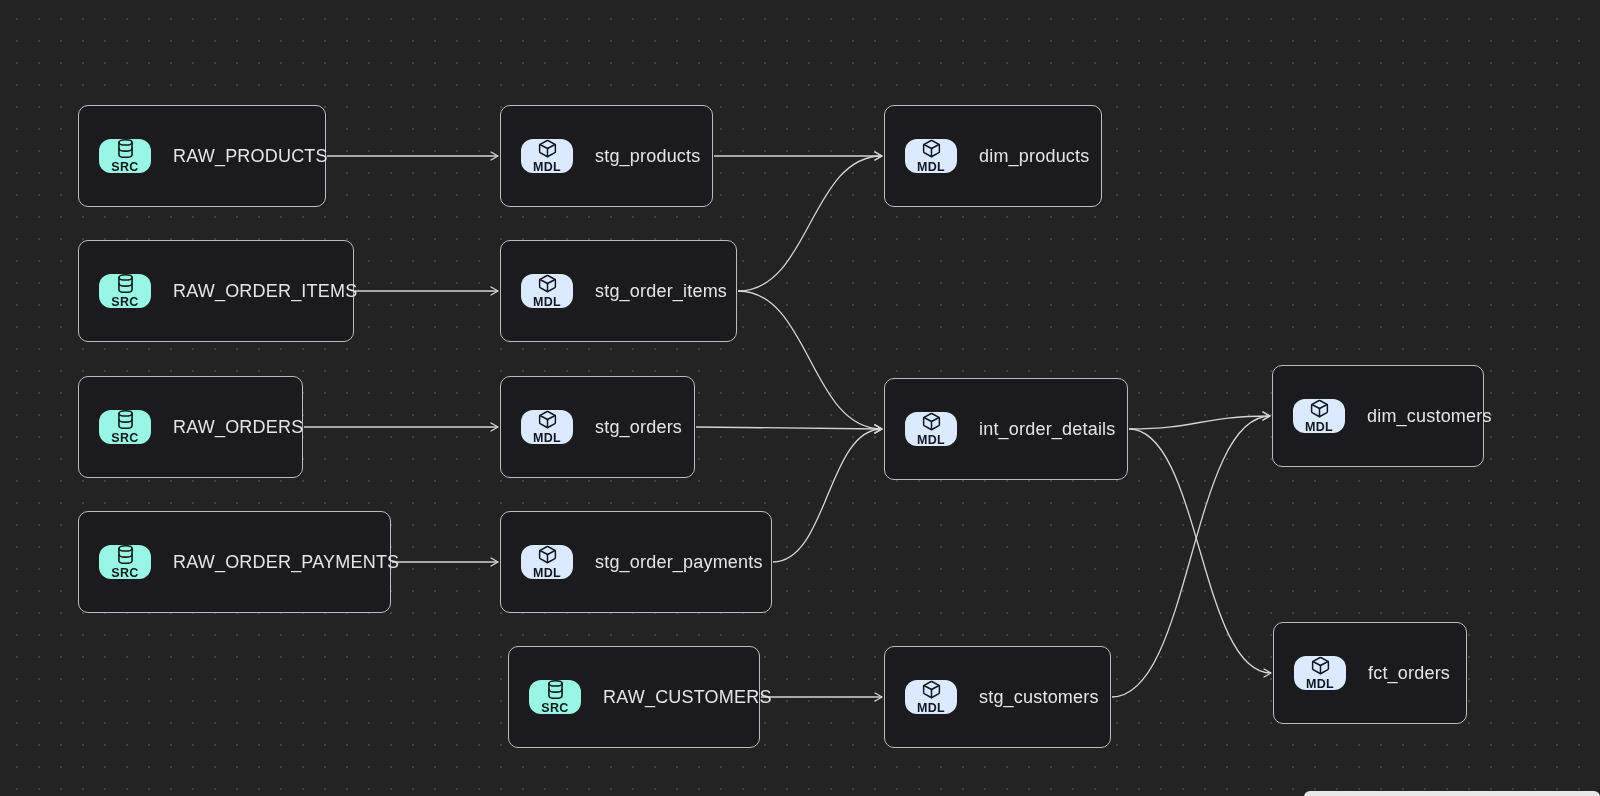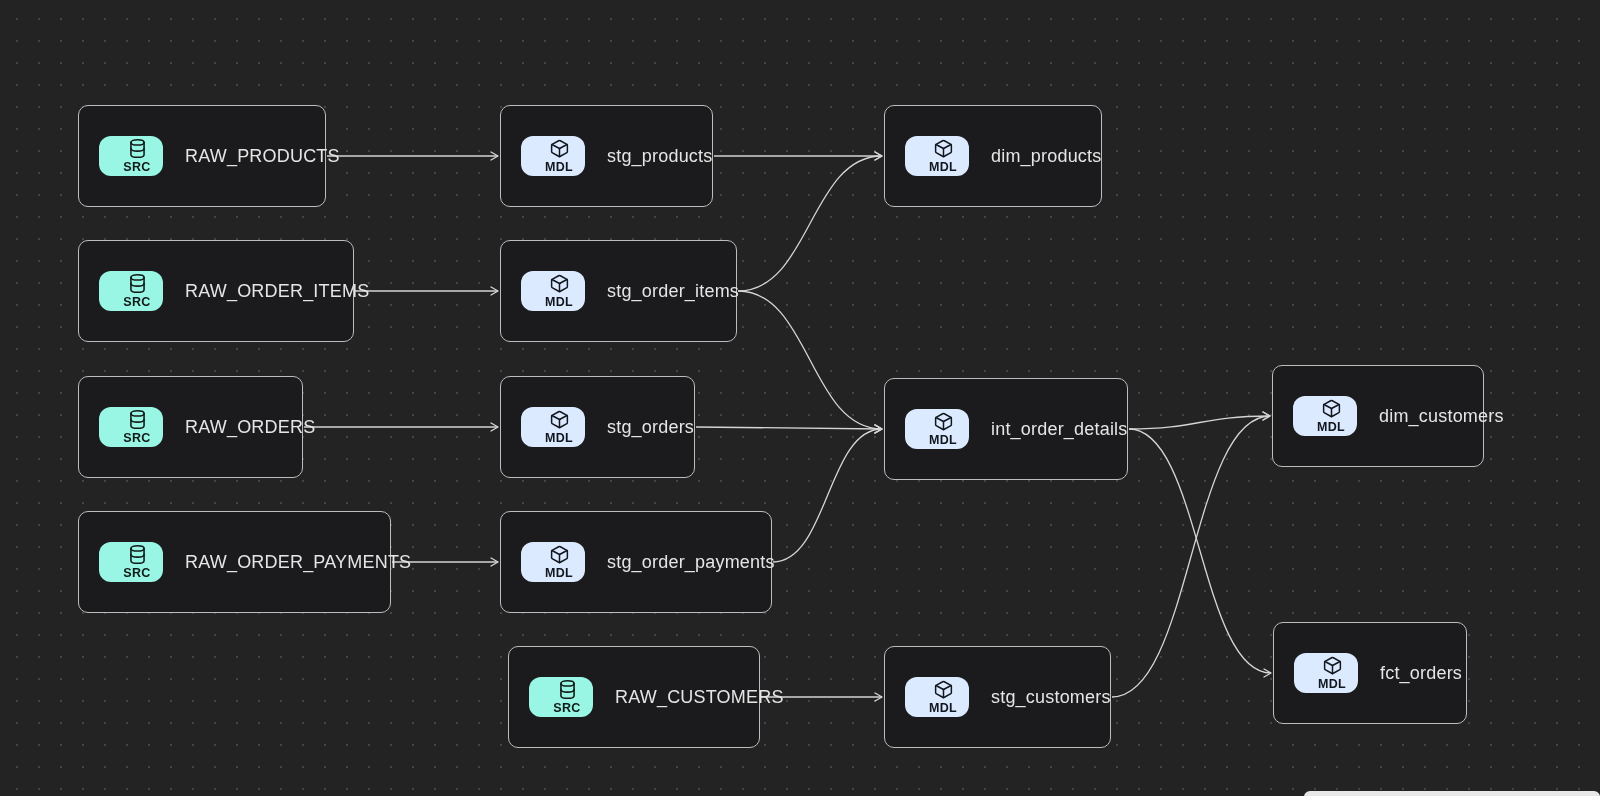--- a/index.html
+++ b/index.html
@@ -17,22 +17,22 @@
   #edge-layer{position:absolute;left:0;top:0;z-index:1;}
   .edge{fill:none;stroke:#d5d5d5;stroke-width:1.3px;cursor:pointer;}
   #node-layer{position:absolute;inset:0;z-index:2;}
   .node{
     position:absolute;box-sizing:border-box;
     background:#1b1b1d;border:1.5px solid #bdbdbd;border-radius:10px;
     display:flex;align-items:center;gap:22px;padding-left:20px;padding-right:18px;
     cursor:grab;
   }
   .badge{
-    width:52px;height:40px;border-radius:12px;flex:0 0 auto;
-    display:flex;flex-direction:column;align-items:center;justify-content:center;padding-left:12px;
+    width:52px;height:34px;border-radius:12px;flex:0 0 auto;
+    display:flex;flex-direction:column;align-items:center;justify-content:center;
   }
   .badge svg{display:block;}
   .blabel{
     font-size:12.5px;font-weight:600;line-height:1;margin-top:2px;
     letter-spacing:.3px;
   }
   .nlabel{
     font-size:18px;color:#e5e5e5;letter-spacing:.2px;white-space:nowrap;
   }
   #minimap-bar{

